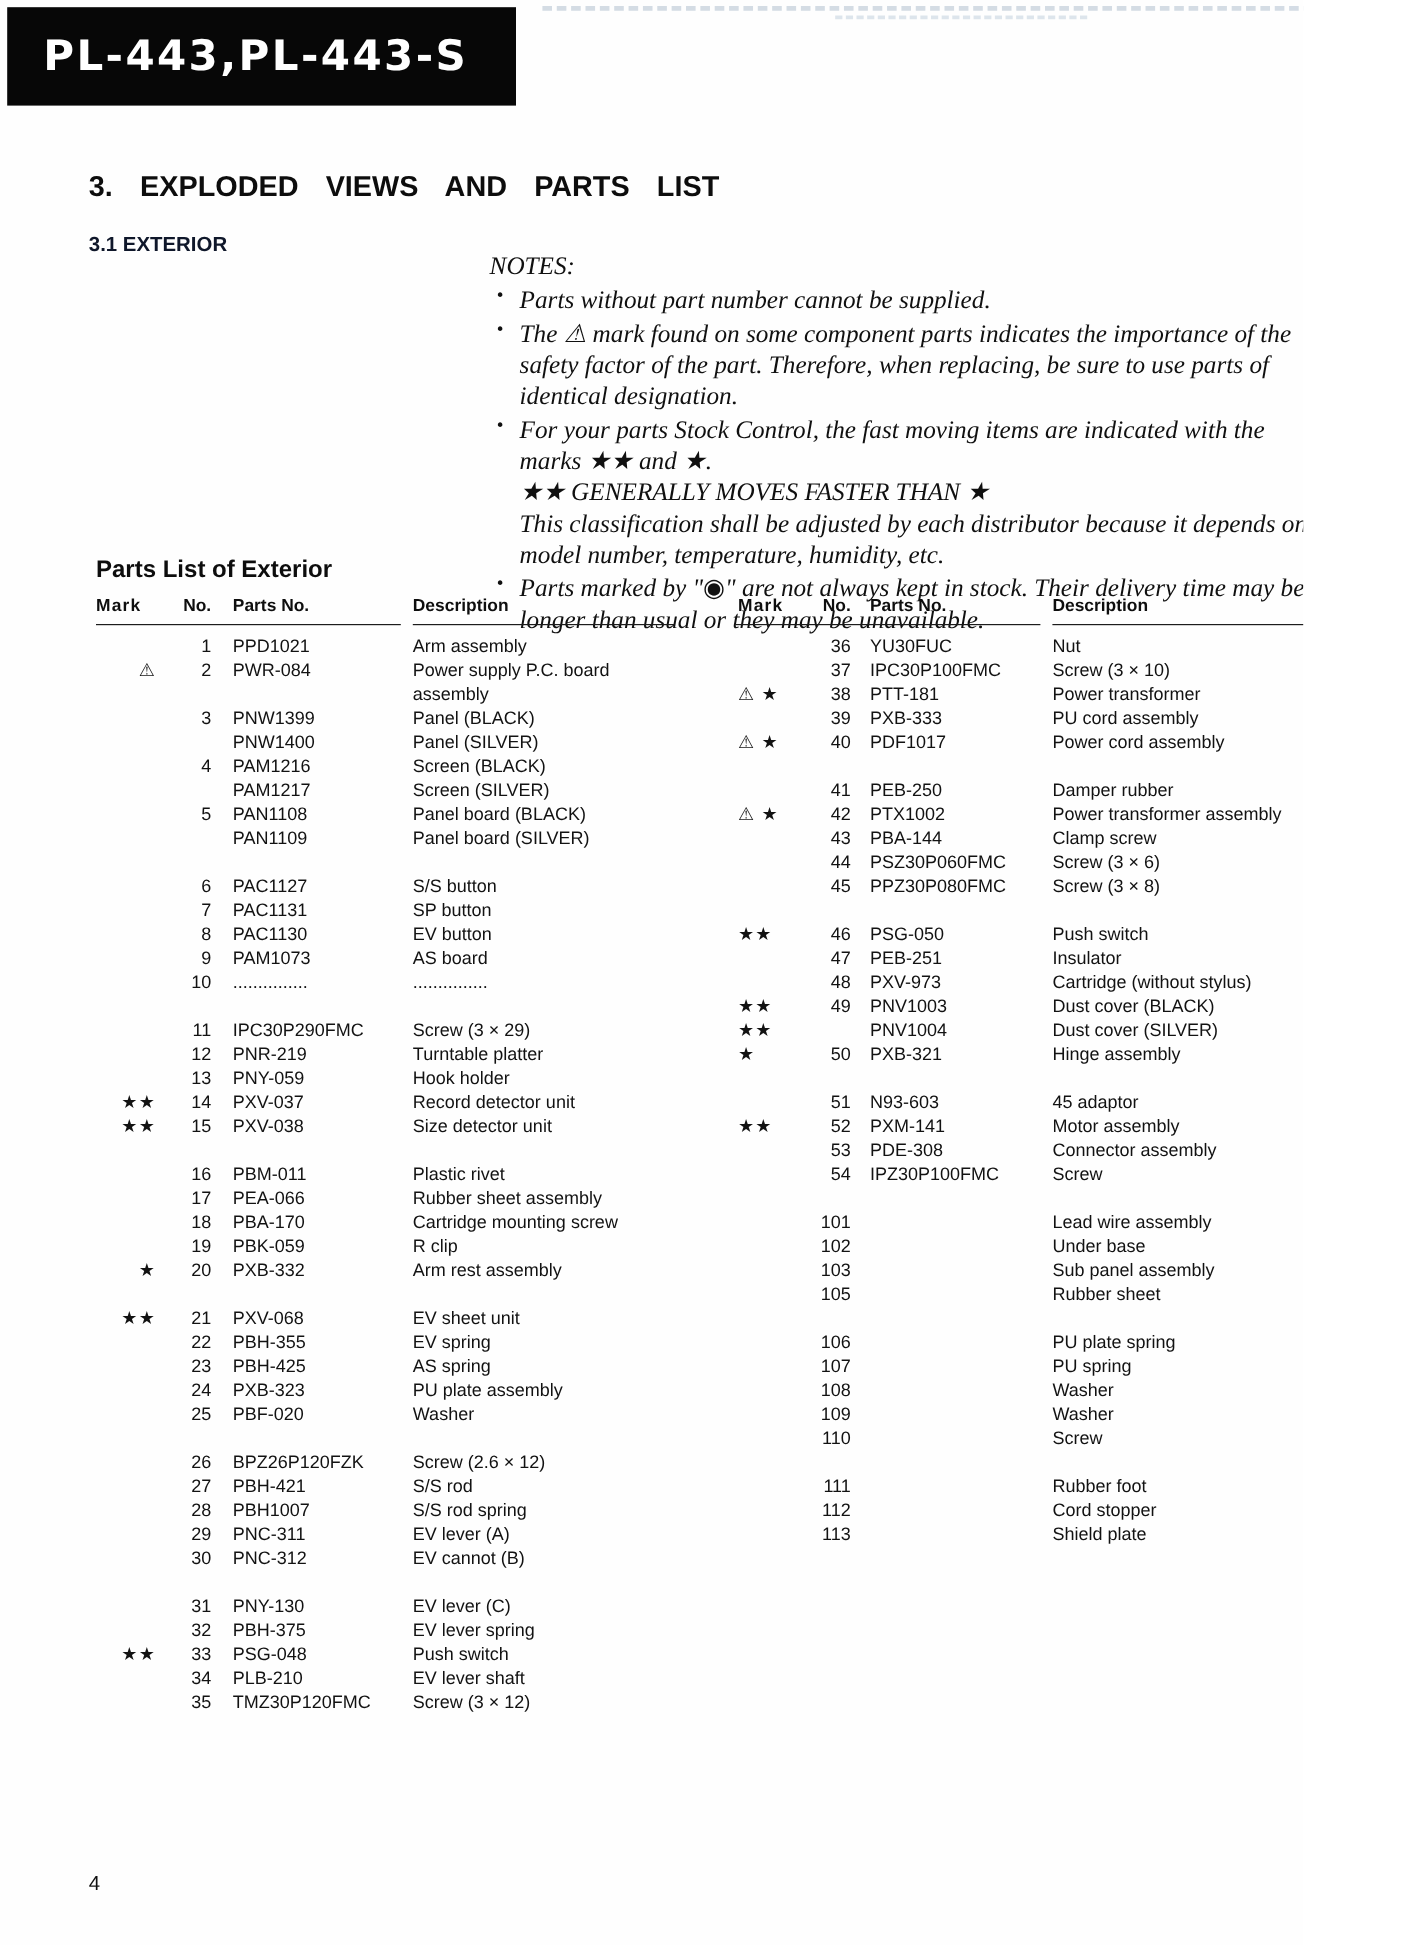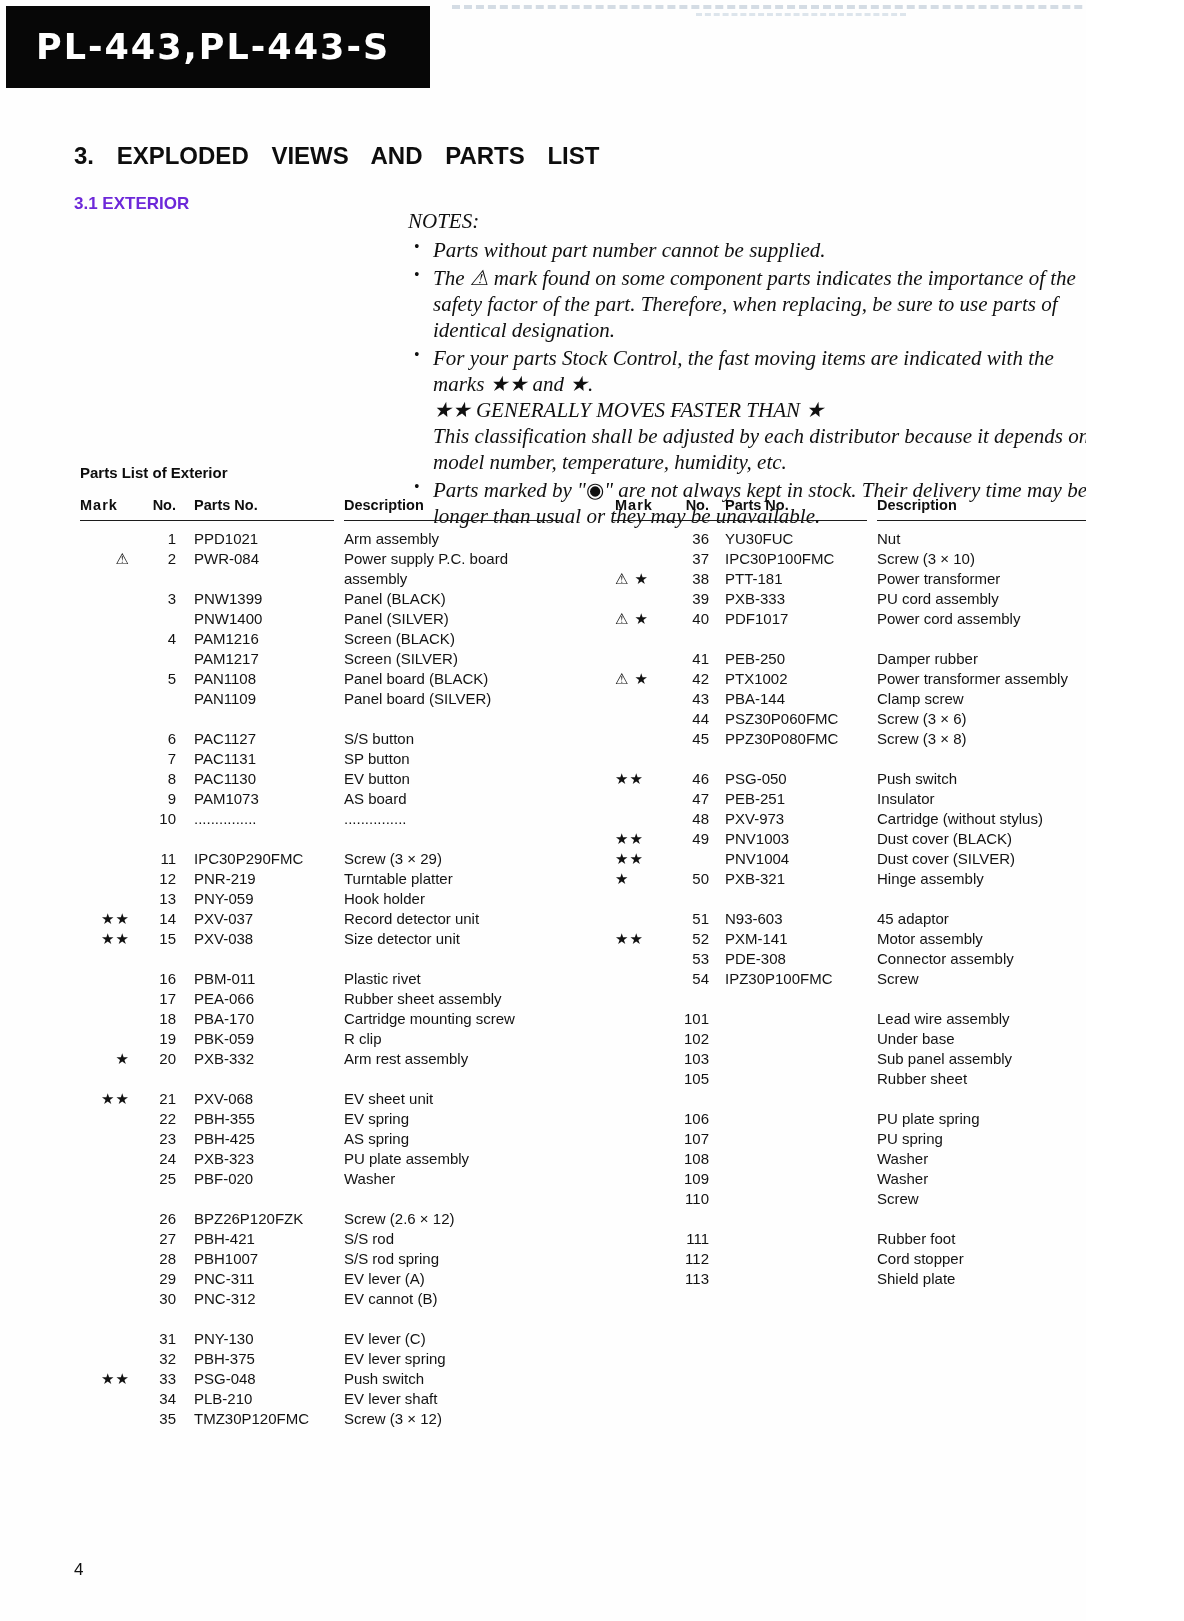--- a/index.html
+++ b/index.html
@@ -20,35 +20,35 @@
     color:#ffffff;font-size:35px;font-weight:bold;letter-spacing:2px;
     font-family:"DejaVu Sans","Liberation Sans",sans-serif;
   }
 
   .title{
     position:absolute;left:74px;top:142px;margin:0;
     font-size:24px;font-weight:bold;word-spacing:16px;color:#0d0d0d;
   }
   .subtitle{
     position:absolute;left:74px;top:194px;margin:0;
-    font-size:17px;font-weight:bold;color:#6d28d9;
+    font-size:17px;font-weight:bold;color:#0f172a;
   }
 
   .notes{
     position:absolute;left:408px;top:208px;width:688px;
     font-family:"Liberation Serif","DejaVu Serif",serif;font-style:italic;
     font-size:21px;line-height:1.24;color:#101010;
   }
   .notes-label{margin-bottom:3px;}
   .note-item{position:relative;padding-left:25px;margin-bottom:2px;}
   .note-item::before{content:"\2022";position:absolute;left:6px;top:0;font-style:normal;font-size:16px;}
   .note-line{display:block;}
 
   .plheading{
-    position:absolute;left:80px;top:464px;font-size:15px;font-weight:bold;color:#0d0d0d;
+    position:absolute;left:80px;top:464px;font-size:20px;font-weight:bold;color:#0d0d0d;
   }
 
   .ptable{position:absolute;top:497px;font-size:15px;}
   .ptable.left{left:80px;width:482px;}
   .ptable.right{left:613px;width:490px;}
 
   .phead{
     position:relative;display:grid;font-weight:bold;font-size:14.5px;
     padding-bottom:8px;margin-bottom:8px;color:#0e0e0e;
   }

